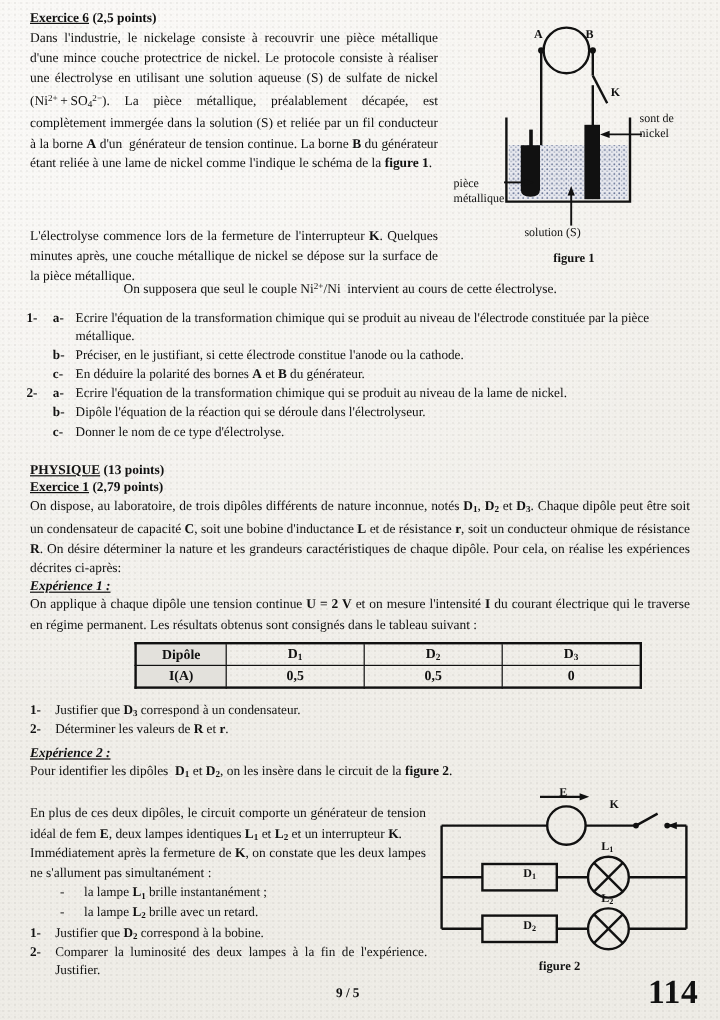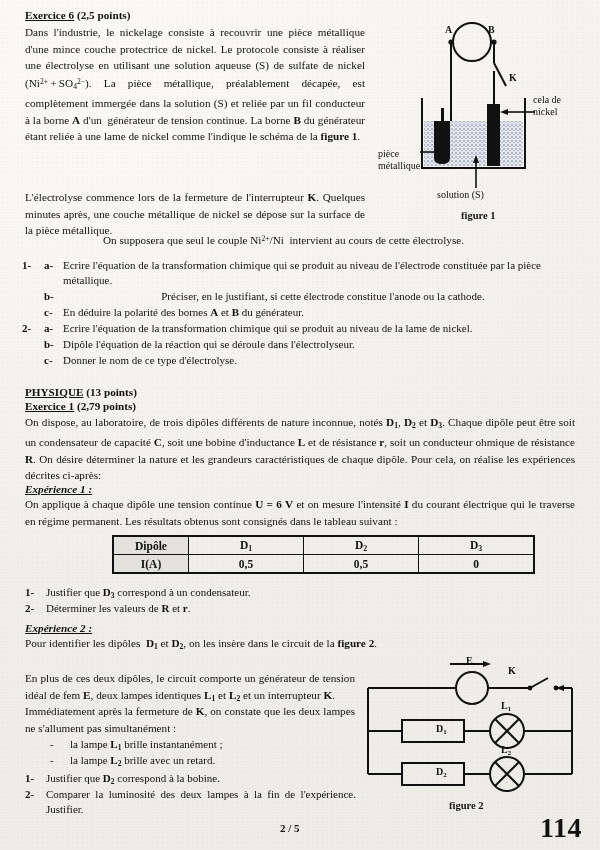--- a/index.html
+++ b/index.html
@@ -78,21 +78,21 @@
 
   <div class="para" style="left:103px;top:231px;width:425px;text-align:left;">On supposera que seul le couple Ni<sup>2+</sup>/Ni&nbsp; intervient au cours de cette électrolyse.</div>
 
   <div class="qrow" style="left:0;top:258px;width:600px;">
     <span class="qnum" style="left:22px;">1-</span>
     <span class="qlet" style="left:44px;">a-</span>
     <span class="qtxt" style="left:63px;width:520px;">Ecrire l'équation de la transformation chimique qui se produit au niveau de l'électrode constituée par la pièce métallique.</span>
   </div>
   <div class="qrow" style="left:0;top:289px;width:600px;">
     <span class="qlet" style="left:44px;">b-</span>
-    <span class="qtxt" style="left:63px;width:520px;text-align:center;">Préciser, en le justifiant, si cette électrode constitue l'anode ou la cathode.</span>
+    <span class="qtxt" style="left:63px;width:520px;">Préciser, en le justifiant, si cette électrode constitue l'anode ou la cathode.</span>
   </div>
   <div class="qrow" style="left:0;top:305px;width:600px;">
     <span class="qlet" style="left:44px;">c-</span>
     <span class="qtxt" style="left:63px;width:520px;">En déduire la polarité des bornes <b>A</b> et <b>B</b> du générateur.</span>
   </div>
   <div class="qrow" style="left:0;top:321px;width:600px;">
     <span class="qnum" style="left:22px;">2-</span>
     <span class="qlet" style="left:44px;">a-</span>
     <span class="qtxt" style="left:63px;width:520px;">Ecrire l'équation de la transformation chimique qui se produit au niveau de la lame de nickel.</span>
   </div>
@@ -148,21 +148,21 @@
 
       <line x1="101" y1="180" x2="101" y2="152" stroke="#111" stroke-width="1.6"></line>
       <polygon points="101,147 98,155 104,155" fill="#111"></polygon>
     </svg>
   </div>
 
   <div class="flab" style="left:445px;top:24px;">A</div>
   <div class="flab" style="left:488px;top:24px;">B</div>
   <div class="flab" style="left:509px;top:72px;">K</div>
   <div class="flab" style="left:533px;top:94px;font-weight:normal;">
-    <span>cela de</span><br>
+    <span>sont de</span><br>
     <span>nickel</span>
   </div>
   <div class="flab" style="left:378px;top:148px;font-weight:normal;">
     <span>pièce</span><br>
     <span>métallique</span>
   </div>
   <div class="flab" style="left:437px;top:189px;font-weight:normal;">solution (S)</div>
   <div class="cap" style="left:461px;top:210px;">figure 1</div>
 
   <div class="blk hd" style="left:25px;top:384px;">
@@ -170,21 +170,21 @@
     <span>(13 points)</span>
   </div>
   <div class="blk hd" style="left:25px;top:398px;">
     <span class="u">Exercice 1</span>
     <span>(2,79 points)</span>
   </div>
 
   <div class="para" style="left:25px;top:414px;width:550px;">On dispose, au laboratoire, de trois dipôles différents de nature inconnue, notés <b>D<sub>1</sub></b>, <b>D<sub>2</sub></b> et <b>D<sub>3</sub></b>. Chaque dipôle peut être soit un condensateur de capacité <b>C</b>, soit une bobine d'inductance <b>L</b> et de résistance <b>r</b>, soit un conducteur ohmique de résistance <b>R</b>. On désire déterminer la nature et les grandeurs caractéristiques de chaque dipôle. Pour cela, on réalise les expériences décrites ci-après:</div>
 
   <div class="blk hd it u" style="left:25px;top:481px;">Expérience 1 :</div>
-  <div class="para" style="left:25px;top:496px;width:550px;">On applique à chaque dipôle une tension continue <b>U = 6 V</b> et on mesure l'intensité <b>I</b> du courant électrique qui le traverse en régime permanent. Les résultats obtenus sont consignés dans le tableau suivant :</div>
+  <div class="para" style="left:25px;top:496px;width:550px;">On applique à chaque dipôle une tension continue <b>U = 2 V</b> et on mesure l'intensité <b>I</b> du courant électrique qui le traverse en régime permanent. Les résultats obtenus sont consignés dans le tableau suivant :</div>
 
   <table class="tbl" style="left:112px;top:535px;">
     <tbody>
         <tr>
       <td class="lbl">Dipôle</td>
       <td class="c">D<sub>1</sub></td>
       <td class="c">D<sub>2</sub></td>
       <td class="c">D<sub>3</sub></td>
     </tr>
     <tr>
@@ -267,16 +267,16 @@
   </div>
 
   <div class="flab" style="left:466px;top:655px;">E</div>
   <div class="flab" style="left:508px;top:665px;">K</div>
   <div class="flab" style="left:436px;top:723px;"><span>D</span><sub>1</sub></div>
   <div class="flab" style="left:436px;top:766px;"><span>D</span><sub>2</sub></div>
   <div class="flab" style="left:501px;top:700px;"><span>L</span><sub>1</sub></div>
   <div class="flab" style="left:501px;top:744px;"><span>L</span><sub>2</sub></div>
   <div class="cap" style="left:449px;top:800px;">figure 2</div>
 
-  <div class="footer-page" style="left:280px;top:822px;">2 / 5</div>
+  <div class="footer-page" style="left:280px;top:822px;">9 / 5</div>
   <div class="footer-num" style="left:540px;top:812px;">114</div>
 
 </div>
 
 </body></html>

